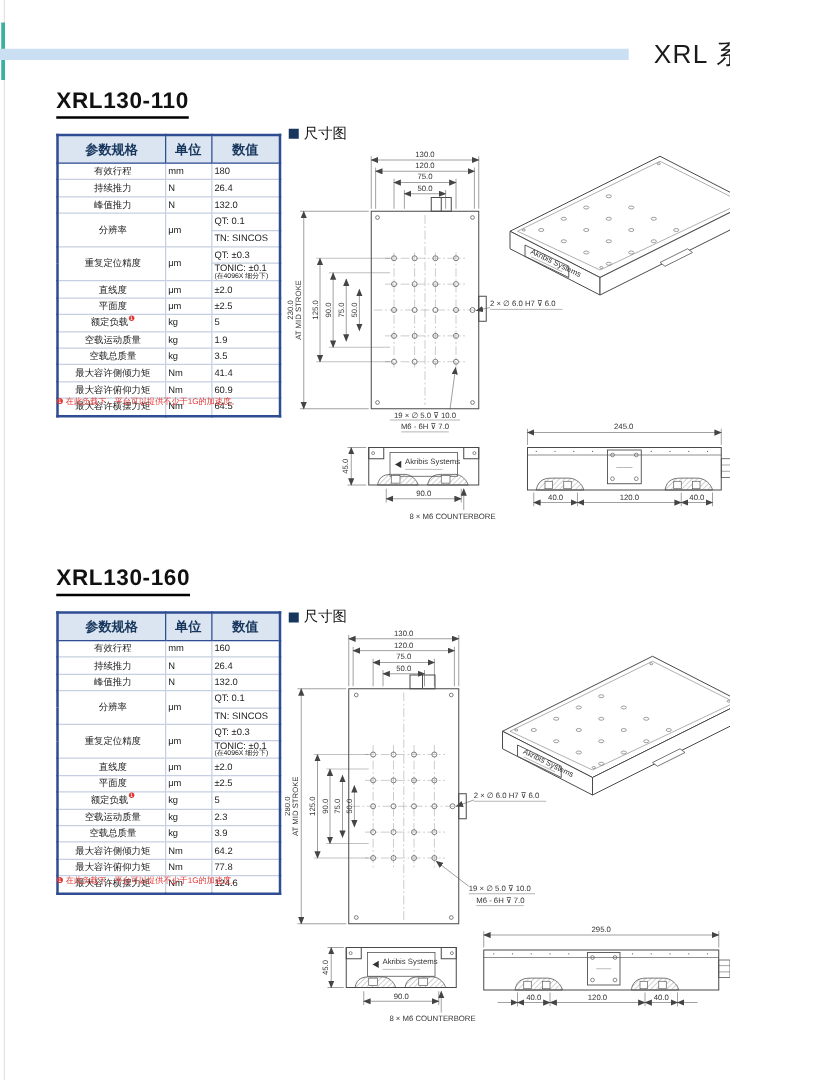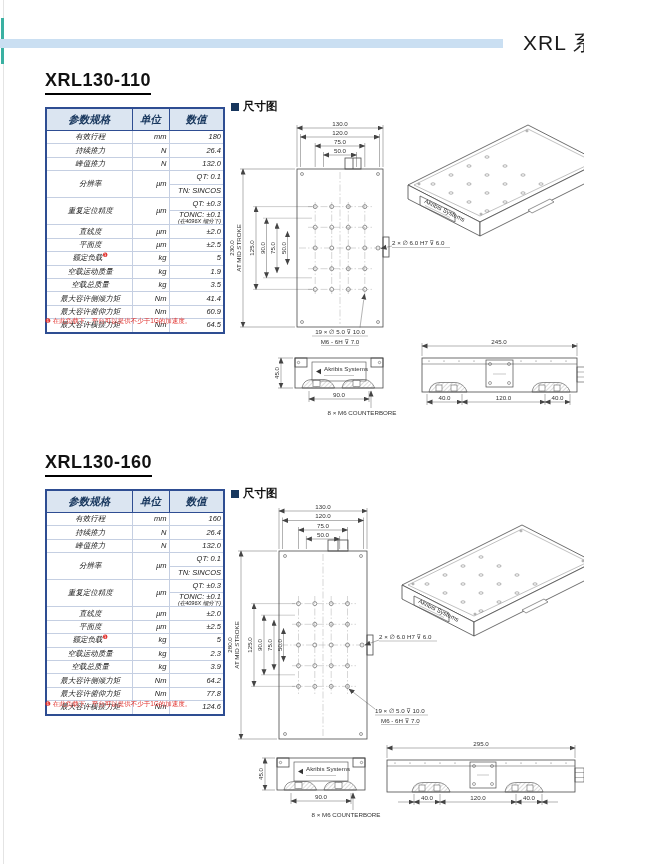--- a/index.html
+++ b/index.html
@@ -15,34 +15,34 @@
     display:flex;align-items:center;justify-content:flex-end;font-size:21px;color:#1a1a1a;letter-spacing:1px;}
 
   
   .model-title{position:absolute;left:45px;font-size:18px;font-weight:bold;color:#111;
     letter-spacing:0.5px;padding-bottom:2px;border-bottom:2px solid #000;}
   #title-1{top:70px;}
   #title-2{top:452px;}
 
   
   .spec-table{position:absolute;left:45px;width:178px;border-collapse:collapse;table-layout:fixed;
-    border:2px solid #2e4d92;background:#fff;font-style:italic;}
+    border:2px solid #2e4d92;background:#fff;}
   #table-1{top:107px;} #table-2{top:489px;}
   .spec-table th{height:21px;background:#dbe5f1;color:#17365d;font-size:10.5px;font-weight:bold;
     border:1px solid #2e4d92;padding:0;}
   .spec-table td{height:12.4px;font-size:7.5px;color:#222;border:0.6px solid #c5cfe2;padding:0 2px;line-height:1.05;}
   .c-param{text-align:center;padding-left:4px !important;}
-  .c-unit,.c-val{text-align:right;}
+  .c-unit,.c-val{text-align:left;}
   .valnote{font-size:5.5px;line-height:0.95;color:#222;}
   sup.mark{color:#e23430;font-size:6px;line-height:0;}
   .footnote{position:absolute;left:45px;font-size:6.5px;color:#e23430;}
   #footnote-1{top:317px;} #footnote-2{top:700px;}
 
   
-  .diagram-label{position:absolute;left:231px;display:flex;align-items:center;font-size:11.5px;font-weight:bold;color:#111;}
+  .diagram-label{position:absolute;left:231px;display:flex;align-items:center;font-size:11.5px;font-weight:normal;color:#111;}
   #dlabel-1{top:99px;} #dlabel-2{top:486px;}
   .blue-square{display:inline-block;width:8px;height:8px;background:#17365d;margin-right:4px;}
 
   
   .drawing-svg{position:absolute;left:228px;}
   #svg-1{top:110px;} #svg-2{top:498px;}
   .drawing-svg text{font-family:"Liberation Sans","DejaVu Sans",sans-serif;fill:#333;font-size:6.2px;}
 
   
   .side-tab{position:absolute;left:619px;width:28px;writing-mode:vertical-rl;text-orientation:upright;

